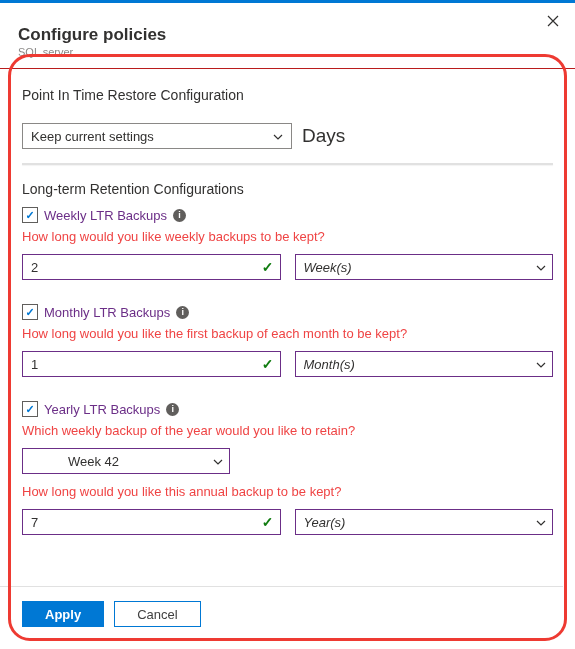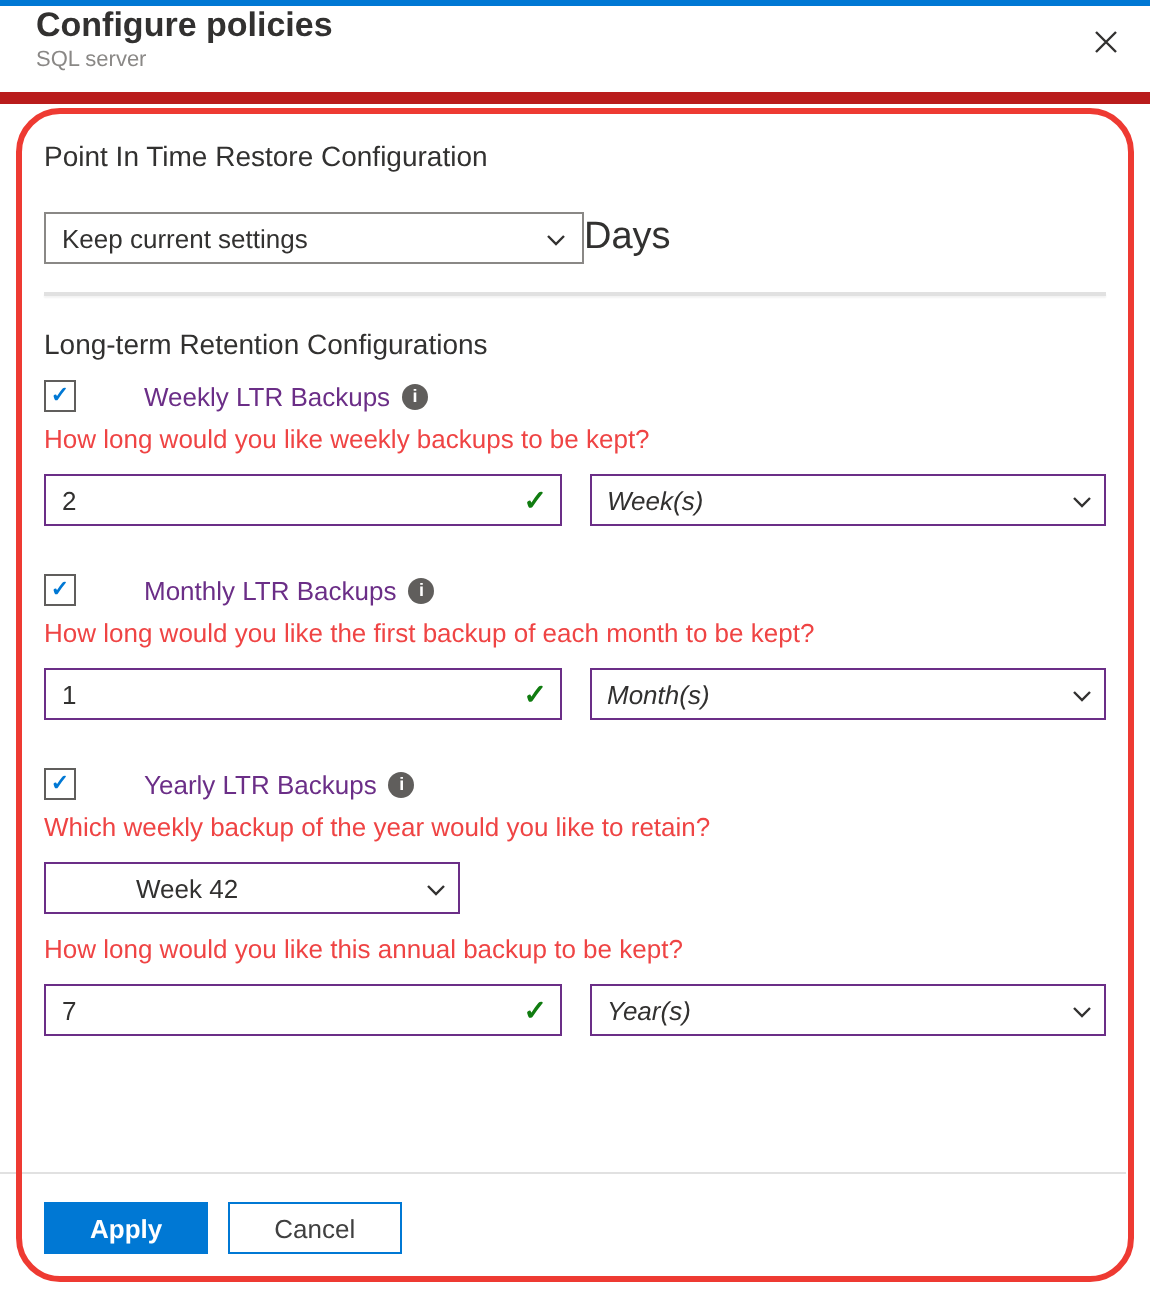--- a/index.html
+++ b/index.html
@@ -10,22 +10,22 @@
       width: 575px;
       height: 649px;
       background: #fff;
       position: relative;
     }
     .topbar {
       height: 3px;
       background: #0078d4;
     }
     .header {
-      padding: 0 18px 10px 18px;
-      border-bottom: 6px solid #b91c1c;
+      padding: 22px 18px 10px 18px;
+      border-bottom: 1px solid #b91c1c;
       position: relative;
     }
     .header h1 {
       font-size: 17px;
       font-weight: 600;
       color: #323130;
     }
     .header .sub {
       font-size: 11px;
       color: #8a8886;
@@ -59,20 +59,21 @@
       padding: 18px 22px 18px 22px;
     }
     .section-title {
       font-size: 14px;
       color: #323130;
       margin-bottom: 10px;
     }
     .row {
       display: flex;
       align-items: center;
+      gap: 10px;
       margin-top: 20px;
     }
     .select-wide {
       width: 270px;
       height: 26px;
       border: 1px solid #8a8886;
       background: #fff;
       display: flex;
       align-items: center;
       justify-content: space-between;
@@ -129,21 +130,20 @@
       justify-content: center;
       cursor: pointer;
       font-size: 11px;
       color: #0078d4;
       font-weight: bold;
       line-height: 1;
     }
     .check-label {
       font-size: 13px;
       color: #6b2e87;
-      margin-left: 28px;
     }
     .info-icon {
       width: 13px;
       height: 13px;
       border-radius: 50%;
       background: #605e5c;
       color: #fff;
       font-size: 9px;
       font-weight: bold;
       display: flex;

